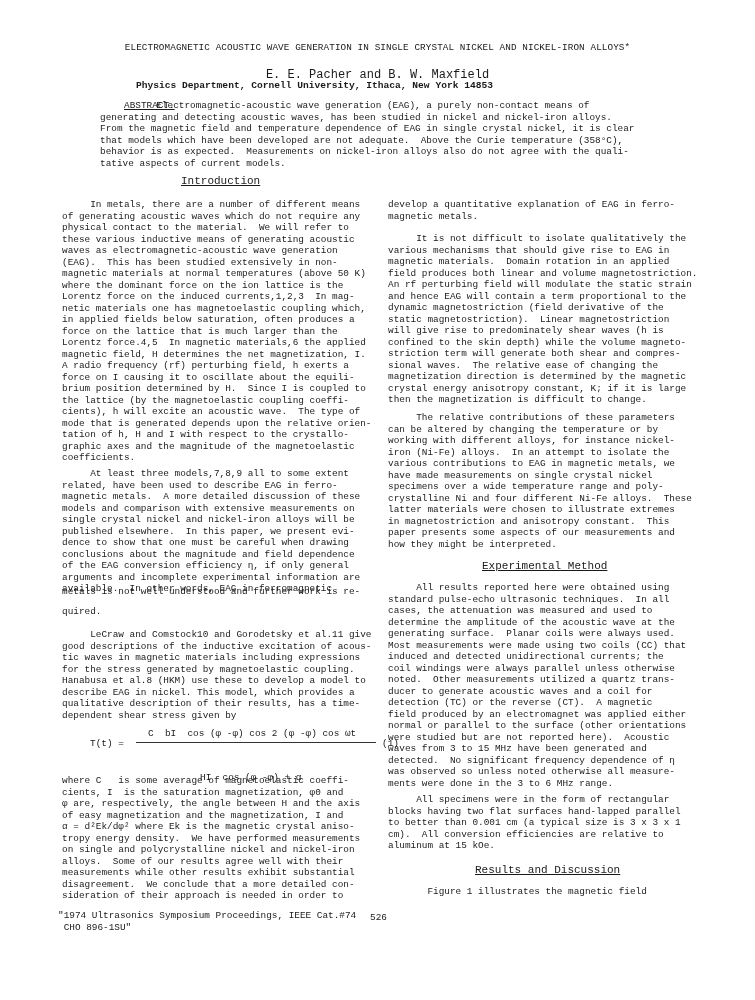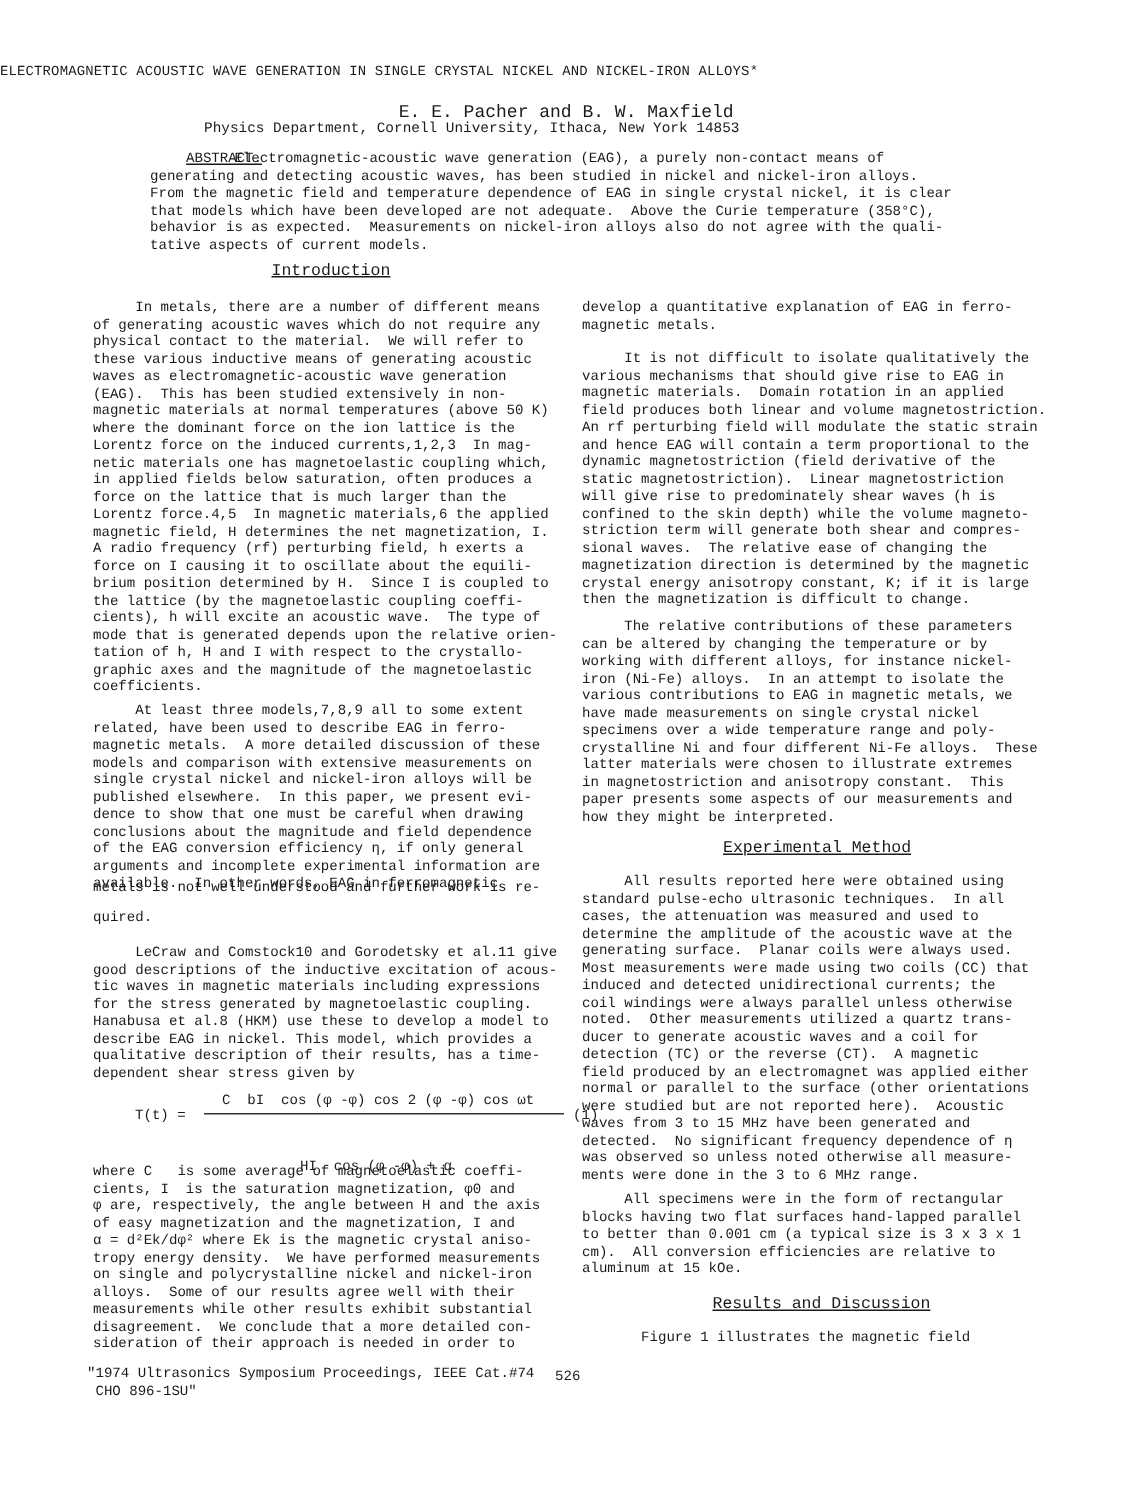--- a/index.html
+++ b/index.html
@@ -1,23 +1,23 @@
 <!DOCTYPE html>
 <html><head>
 <meta charset="utf-8">
 <style>
   html, body { margin:0; padding:0; }
   body {
     width:755px; height:1000px; background:#ffffff; position:relative; overflow:hidden;
     font-family:"Liberation Mono","DejaVu Sans Mono",monospace; color:#1a1a1a;
   }
   .abs { position:absolute; }
-  .title { left:0; width:755px; top:42px; font-size:9.3px; letter-spacing:0.1px; }
+  .title { left:0; width:755px; top:42px; text-align:center; font-size:9.3px; letter-spacing:0.1px; }
   .authors { left:0; width:755px; top:68px; text-align:center; font-size:12px; }
-  .affil { left:0; width:629px; top:80px; text-align:center; font-size:9.6px; }
+  .affil { left:0; width:629px; top:80px; text-align:center; font-size:9.6px;font-weight:bold; }
   .line { position:absolute; font-size:9.4px; white-space:pre; line-height:11.5px; }
   .abstract { left:100px; top:100px; width:560px; }
   .col1 { left:62px; width:310px; }
   .col2 { left:388px; width:330px; }
   .head { position:absolute; font-size:11px; text-decoration:underline; }
   .eqn { position:absolute; font-size:9.4px; white-space:pre; }
   .frac-line { position:absolute; height:1px; background:#333; }
   .foot { position:absolute; font-size:9.4px; white-space:pre; line-height:11.5px; }
   .pagenum { position:absolute; font-size:9.4px; }
 </style>

